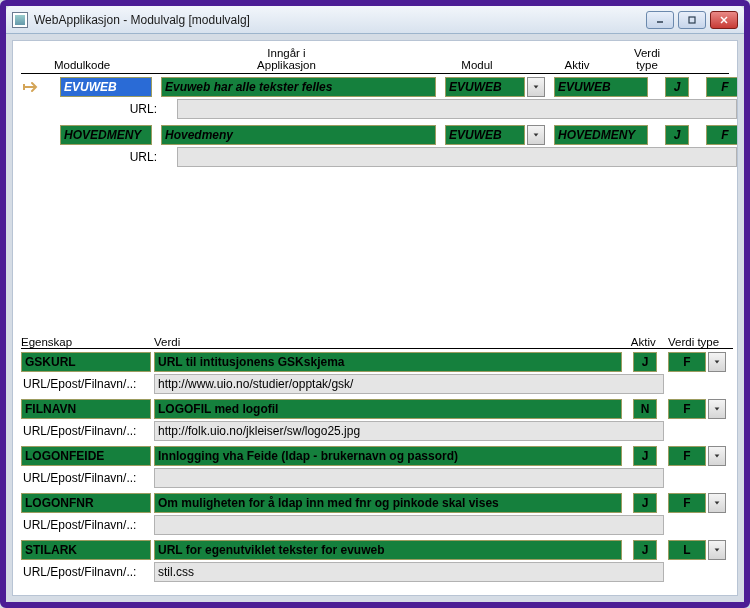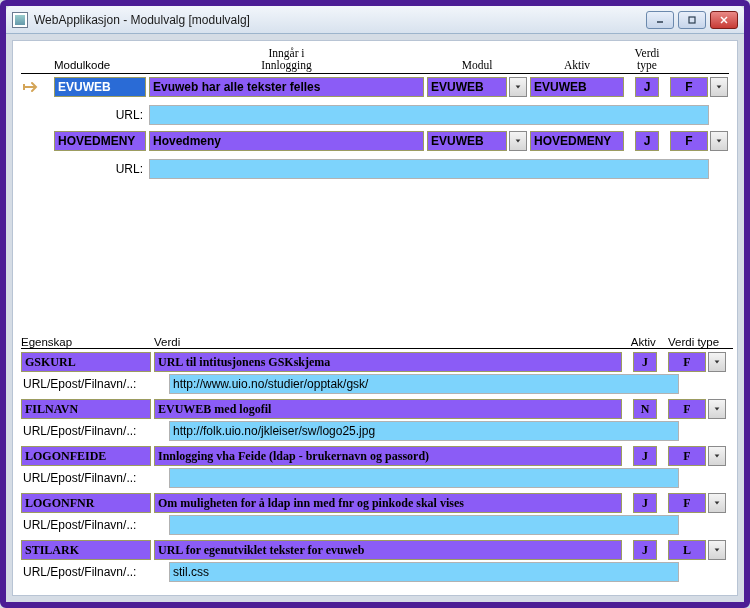--- a/index.html
+++ b/index.html
@@ -72,54 +72,55 @@
     padding: 6px 8px 4px 8px;
   }
   .top-header {
     display:grid;
     grid-template-columns: 30px 92px 275px 100px 94px 40px 58px;
     gap:3px;
     align-items:end;
     font-size:11.5px;
     padding-bottom:2px;
   }
-  .top-header .twoline { text-align:center;font-family:Liberation Serif, serif; }
+  .top-header .twoline { text-align:center; }
   .top-header .sub { display:block; }
   .top-header-line { border-bottom:1px solid #000; margin-bottom:3px; }
 
   .mod-row {
     display:grid;
     grid-template-columns: 30px 92px 275px 100px 94px 40px 58px;
-    gap:3px;
-    align-items:center;
-    margin-bottom:8px;
+    gap:9px;
+    align-items:center;
+    margin-bottom:2px;
+    font-style:italic;
   }
   .url-row {
     display:grid;
     grid-template-columns: 30px 92px 560px;
-    gap:3px;
+    gap:17px;
     align-items:center;
     margin-bottom:6px;
   }
   .url-label { text-align:right; padding-right:3px; }
 
   .yfield {
-    background:#8b5cf6;
+    background:#15803d;
     border:1px solid #9c9c60;
     padding:2px 3px;
     height:20px;
     font-weight:bold;
     display:flex;
     align-items:center;
     overflow:hidden;
     white-space:nowrap;
   }
   .yfield.selected { background:#2a6bd6; color:#fff; }
   .wfield {
-    background:#7dd3fc;
+    background:#e5e5e5;
     border:1px solid #b2b2b2;
     padding:2px 3px;
     height:20px;
     display:flex;
     align-items:center;
   }
   .dropdown-wrap { display:flex; gap:2px; align-items:center; }
   .dd-btn {
     width:18px; height:20px;
     border:1px solid #8a8a8a;
@@ -150,26 +151,25 @@
     font-size:11.5px;
   }
   .bot-header-line { border-bottom:1px solid #000; margin-bottom:3px; }
 
   .eg-row1 {
     display:grid;
     grid-template-columns: 130px 468px 40px 58px;
     gap:3px;
     align-items:center;
     margin-bottom:2px;
-    font-family:Liberation Serif, serif;
   }
   .eg-row2 {
     display:grid;
     grid-template-columns: 130px 510px;
-    gap:18px;
+    gap:3px;
     align-items:center;
     margin-bottom:5px;
   }
   .eg-label2 {
     height:20px;
     display:flex; align-items:center;
     overflow:hidden; white-space:nowrap;
     padding-left:2px;
   }
 </style>
@@ -201,21 +201,21 @@
   </div>
 
   <div class="client">
 
     <div class="top-pane">
       <div class="top-header">
         <div></div>
         <div>Modulkode</div>
         <div class="twoline">
           <span class="sub" style="grid-column:1/-1">Inngår i</span>
-          <span class="sub">Innlogging</span>
+          <span class="sub">Applikasjon</span>
         </div>
         <div class="twoline">
           <span class="sub">&nbsp;</span>
           <span class="sub">Modul</span>
         </div>
         <div class="twoline">
           <span class="sub">&nbsp;</span>
           <span class="sub">Aktiv</span>
         </div>
         <div class="twoline">
@@ -325,21 +325,21 @@
                 </svg>
               </div>
     </div>
   </div>
           <div class="eg-row2">
     <div class="eg-label2">URL/Epost/Filnavn/..:</div>
     <div class="wfield">http://www.uio.no/studier/opptak/gsk/</div>
   </div>
           <div class="eg-row1">
     <div class="yfield">FILNAVN</div>
-    <div class="yfield">EVUWEB med logofil</div>
+    <div class="yfield">LOGOFIL med logofil</div>
     <div class="aktiv-cell">
               <div class="yfield">N</div>
             </div>
     <div class="dropdown-wrap">
       <div class="yfield" style="flex:1;justify-content:center">F</div>
       <div class="dd-btn">
                 <svg viewBox="0 0 10 10">
                   <path d="M2 3 L5 7 L8 3 Z" fill="#333"></path>
                 </svg>
               </div>

